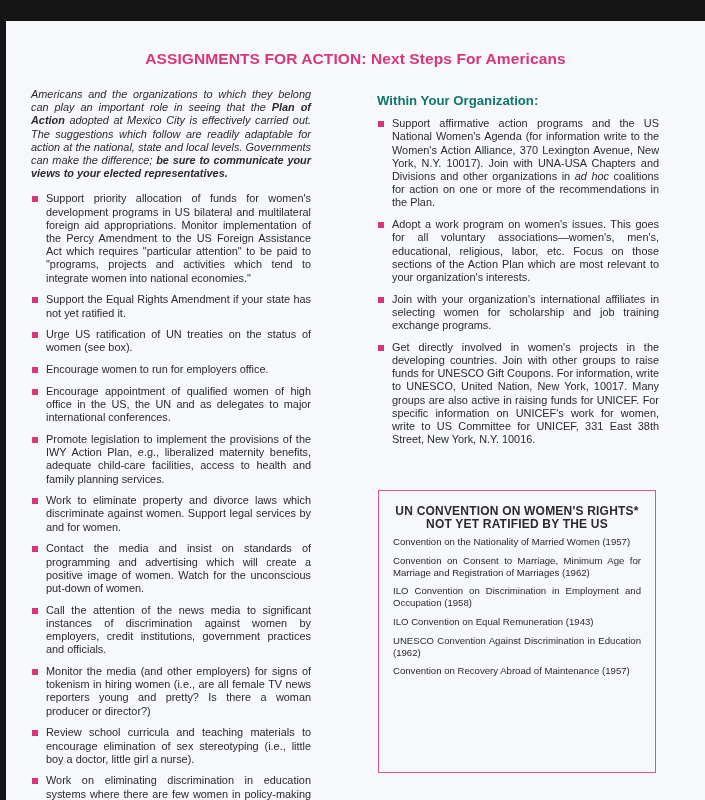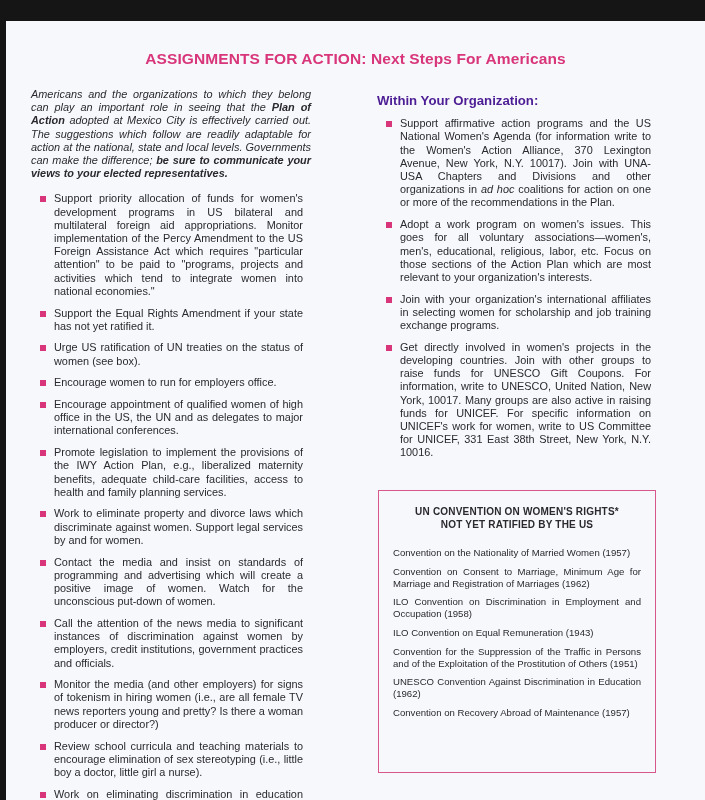--- a/index.html
+++ b/index.html
@@ -29,49 +29,49 @@
     .col-right {
       position: absolute; left: 371px; top: 73px; width: 282px;
       font-size: 10.9px; line-height: 13.2px;
     }
     .intro {
       font-style: italic;
       text-align: justify;
       margin: 0 0 12px 0;
     }
     .intro b { font-weight: bold; }
-    ul.bullets { list-style: none; margin: 8px; padding: 0; }
+    ul.bullets { list-style: none; margin: 0; padding: 0; }
     ul.bullets li {
       position: relative;
       padding-left: 15px;
       margin-bottom: 8.5px;
       text-align: justify;
     }
     ul.bullets li .bullet {
       position: absolute; left: 1px; top: 4px;
       width: 6px; height: 6px;
       background: #d8357a;
     }
     .right-heading {
       font-weight: bold;
       font-size: 13.2px;
       margin: 0 0 10px 0;
-      color: #4c1d95;
+      color: #0f766e;
     }
     .box {
       position: absolute; left: 372px; top: 469px; width: 278px; height: 283px;
       border: 1.5px solid #d8578c;
       box-sizing: border-box;
       padding: 14px 14px 0 14px;
       font-size: 9.6px; line-height: 11.8px;
     }
     .box-title {
       text-align: center; font-weight: bold;
-      font-size: 10px; line-height: 13px;
-      margin: 0 0 16px 0;
+      font-size: 12px; line-height: 13px;
+      margin: 0 0 5px 0;
       letter-spacing: 0.2px;
     }
     .box-item {
       text-align: justify;
       margin: 0 0 7px 0;
     }
     .box-note {
       font-size: 8.2px; line-height: 10.4px;
       padding-left: 4px; text-indent: -4px;
       margin-top: 2px;
@@ -117,18 +117,17 @@
 
   <div class="box">
     <div class="box-title">
       <div>UN CONVENTION ON WOMEN'S RIGHTS*</div>
       <div>NOT YET RATIFIED BY THE US</div>
     </div>
     <div class="box-item">Convention on the Nationality of Married Women (1957)</div>
     <div class="box-item">Convention on Consent to Marriage, Minimum Age for Marriage and Registration of Marriages (1962)</div>
     <div class="box-item">ILO Convention on Discrimination in Employment and Occupation (1958)</div>
     <div class="box-item">ILO Convention on Equal Remuneration (1943)</div>
-    <div class="box-item">Convention for the Suppression of the Traffic in Persons and of the Exploitation of the Prostitution of Others (1951)</div>
     <div class="box-item">UNESCO Convention Against Discrimination in Education (1962)</div>
     <div class="box-item">Convention on Recovery Abroad of Maintenance (1957)</div>
   </div>
 
 </div>
 
 </body></html>

